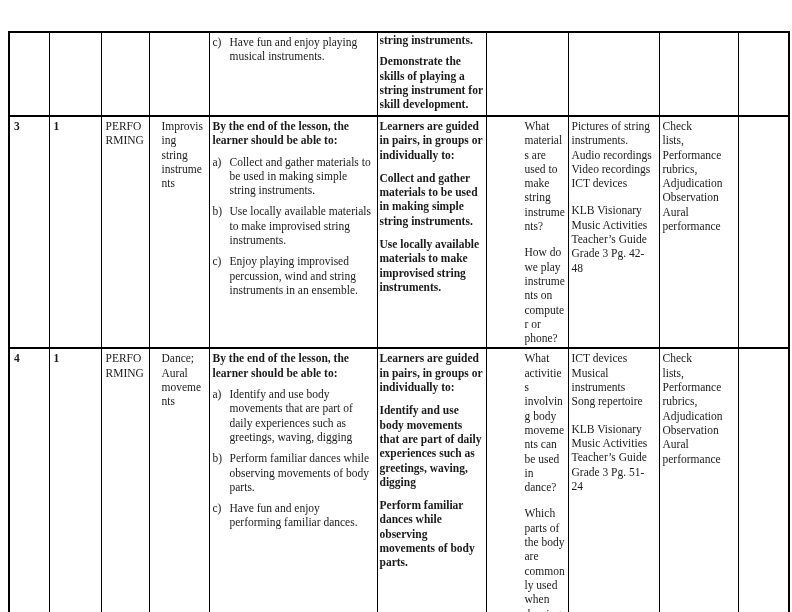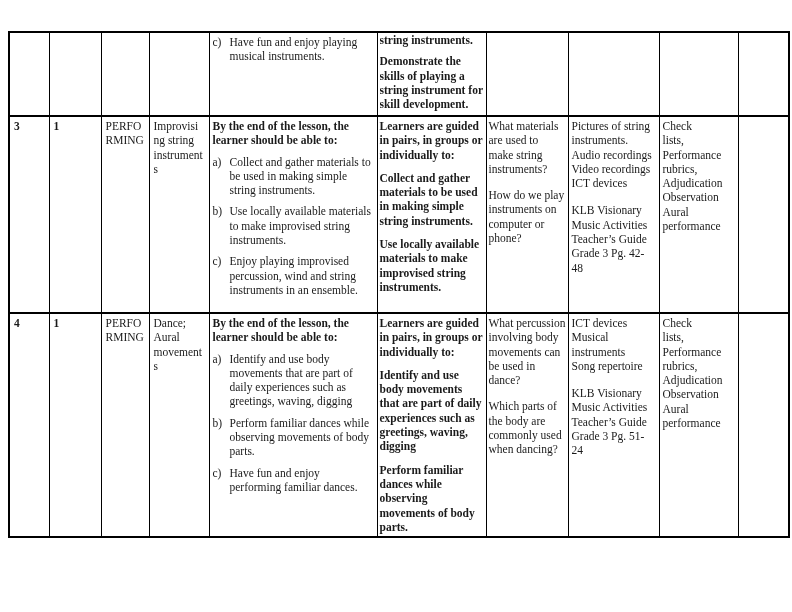--- a/index.html
+++ b/index.html
@@ -29,33 +29,33 @@
     overflow: hidden;
     word-wrap: break-word;
     overflow-wrap: break-word;
   }
   tr.row-cont { height: 80px; }
   tr.row-3    { height: 197px; }
   tr.row-4    { height: 223px; }
 
   td.c-week, td.c-lesson { font-weight: bold; padding-left: 4px; }
   td.c-strand { padding: 2px 4px; }
-  td.c-sub    { padding: 2px 5px 2px 4px; }
+  td.c-sub    { padding: 2px 5px 2px 12px; }
   td.c-exp    { padding: 2px 2px; font-weight: bold; }
   td.c-inq    { padding: 2px 2px; }
   td.tight    { padding-top: 0; }
 
   .clip { height: 78px; overflow: hidden; }
 
   .para { margin: 0; }
   .para + .para { margin-top: 9px; }
   .gap-sm + .gap-sm, .para.gap-sm { margin-top: 0; }
   .para + .para.gap-sm { margin-top: 7px; }
 
-  .q { margin: 0; }
+  .q { margin: 0; padding-left: 36px; }
   .q + .q { margin-top: 12px; }
 
   .obj-intro { margin: 0 0 7px 0; font-weight: bold; }
   .obj-item { display: flex; }
   .obj-item + .obj-item { margin-top: 7px; }
   .obj-label { flex: 0 0 17px; }
   .obj-text { flex: 1; }
 
   .res-line { margin: 0; }
   .res-guide { margin-top: 13px; }
@@ -172,21 +172,21 @@
         <span class="obj-label">c)</span>
         <span class="obj-text">Have fun and enjoy performing familiar dances.</span>
       </div>
     </td>
     <td class="c-exp">
       <p class="para">Learners are guided in pairs, in groups or individually to:</p>
       <p class="para">Identify and use body movements that are part of daily experiences such as greetings, waving, digging</p>
       <p class="para">Perform familiar dances while observing movements of body parts.</p>
     </td>
     <td class="c-inq">
-      <p class="q">What percussion involving body movements can be used in dance?</p>
+      <p class="q">What activities involving body movements can be used in dance?</p>
       <p class="q">Which parts of the body are commonly used when dancing?</p>
     </td>
     <td class="c-res">
       <div class="res-line">ICT devices</div>
       <div class="res-line">Musical instruments</div>
       <div class="res-line">Song repertoire</div>
       <div class="res-line res-guide">KLB Visionary Music Activities Teacher’s Guide Grade 3 Pg. 51-24</div>
     </td>
     <td class="c-ass">
       <div class="as-line">Check</div>

